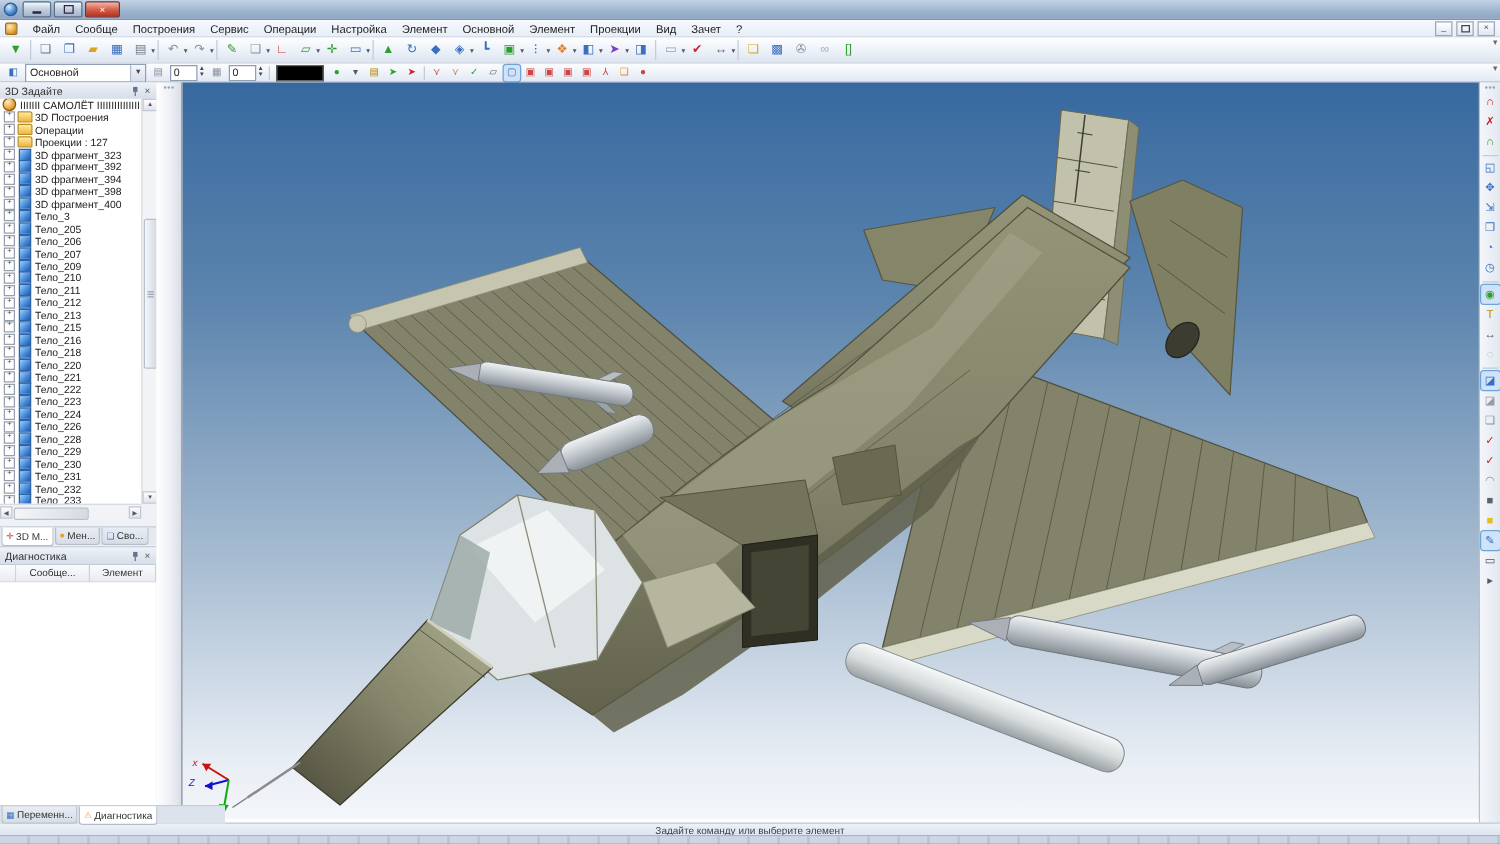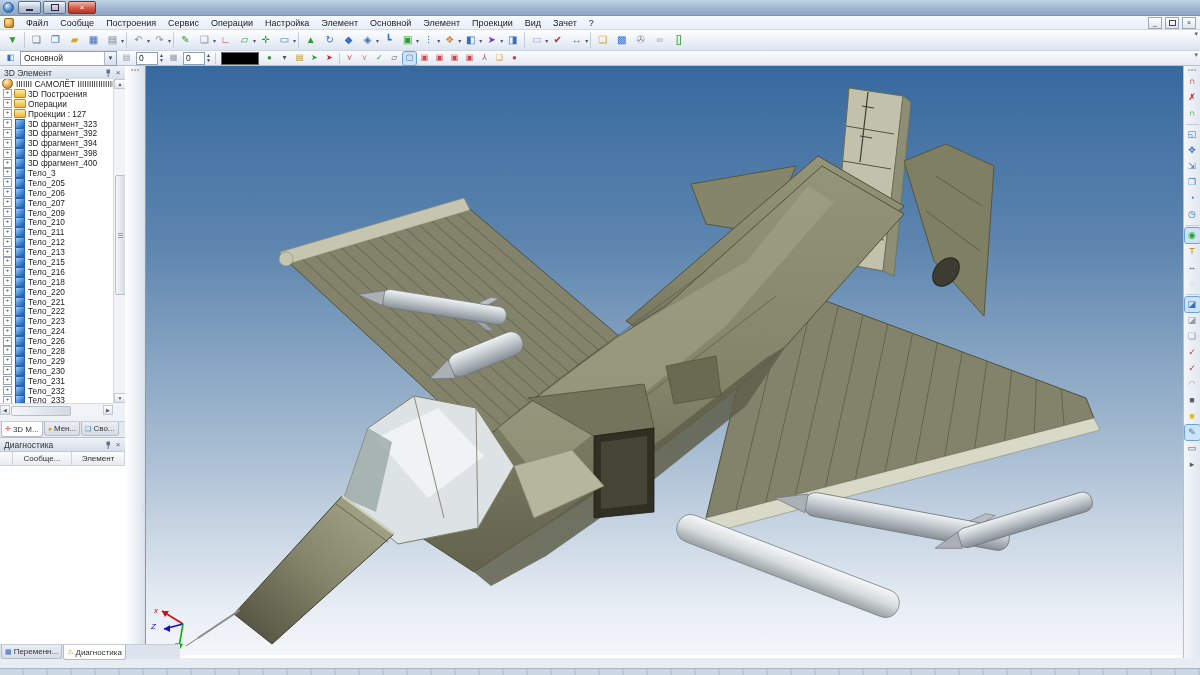--- a/index.html
+++ b/index.html
@@ -257,21 +257,21 @@
         <span class="ico2" style="color: rgb(204, 68, 68);">▣</span>
         <span class="ico2" style="color: rgb(204, 68, 68);">⅄</span>
         <span class="ico2" style="color: rgb(224, 144, 32);">❏</span>
         <span class="ico2" style="color: rgb(204, 68, 68);">●</span>
       </span>
     <span class="ofl">▾</span>
   </div>
 
   <div id="leftdock">
     <div class="phead">
-      <span>3D Элемент</span>
+      <span>3D Задайте</span>
       <span class="sp"></span>
       <span class="phbtn">
         <svg width="8" height="8" viewBox="0 0 8 8">
             <rect x="2.5" y="0.5" width="3.5" height="4" fill="#66728a"></rect>
             <line x1="4.2" y1="4.5" x2="4.2" y2="8" stroke="#66728a" stroke-width="1"></line>
           </svg>
       </span>
       <span class="phbtn">×</span>
     </div>
     <div id="treewrap">
@@ -689,15 +689,18 @@
         <span class="rico" style="color: rgb(153, 153, 170);">◠</span>
         <span class="rico" style="color: rgb(90, 100, 112);">■</span>
         <span class="rico" style="color: rgb(224, 192, 32);">■</span>
         <span class="rico sel" style="color: rgb(58, 111, 191);">✎</span>
         <span class="rico" style="color: rgb(85, 85, 102);">▭</span>
         <span class="rico" style="color: rgb(85, 85, 102);">▸</span>
       </span>
   </div>
 
   <div id="cmdrow"></div>
+  <div id="statusbar">
+    <span>Задайте команду или выберите элемент</span>
+  </div>
   <div id="taskstrip"></div>
 
 </div>
 
 </body></html>

